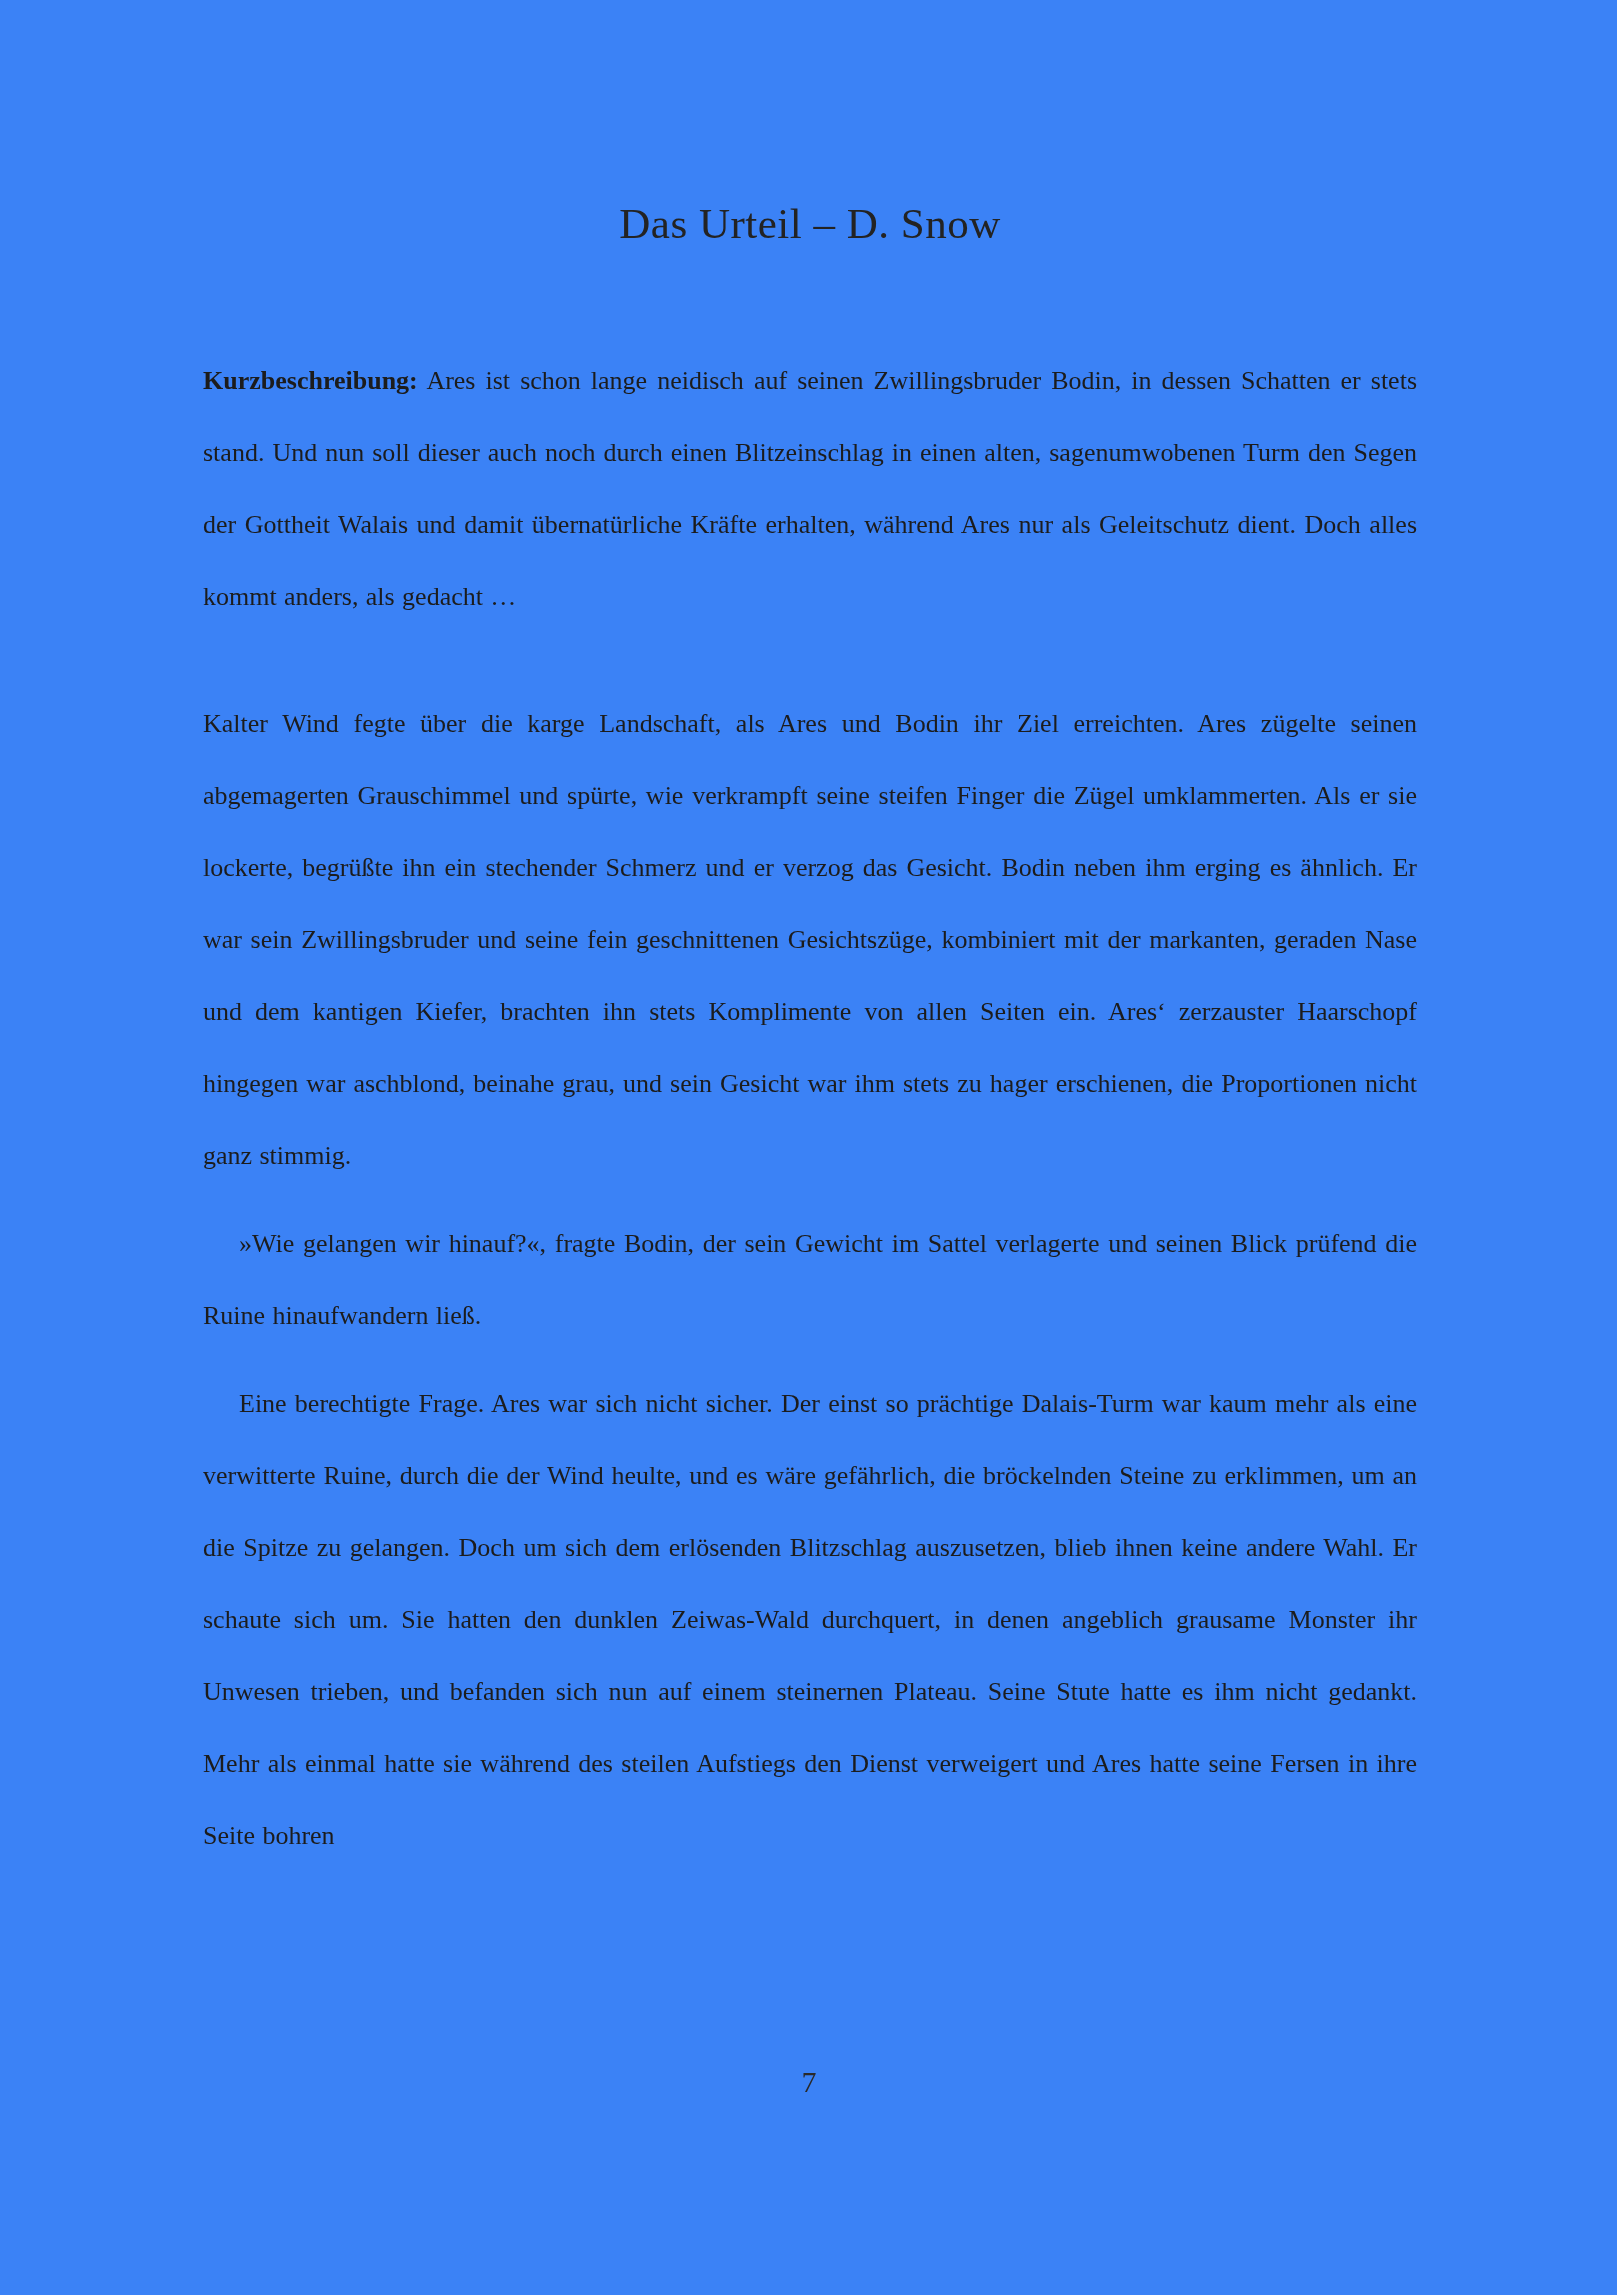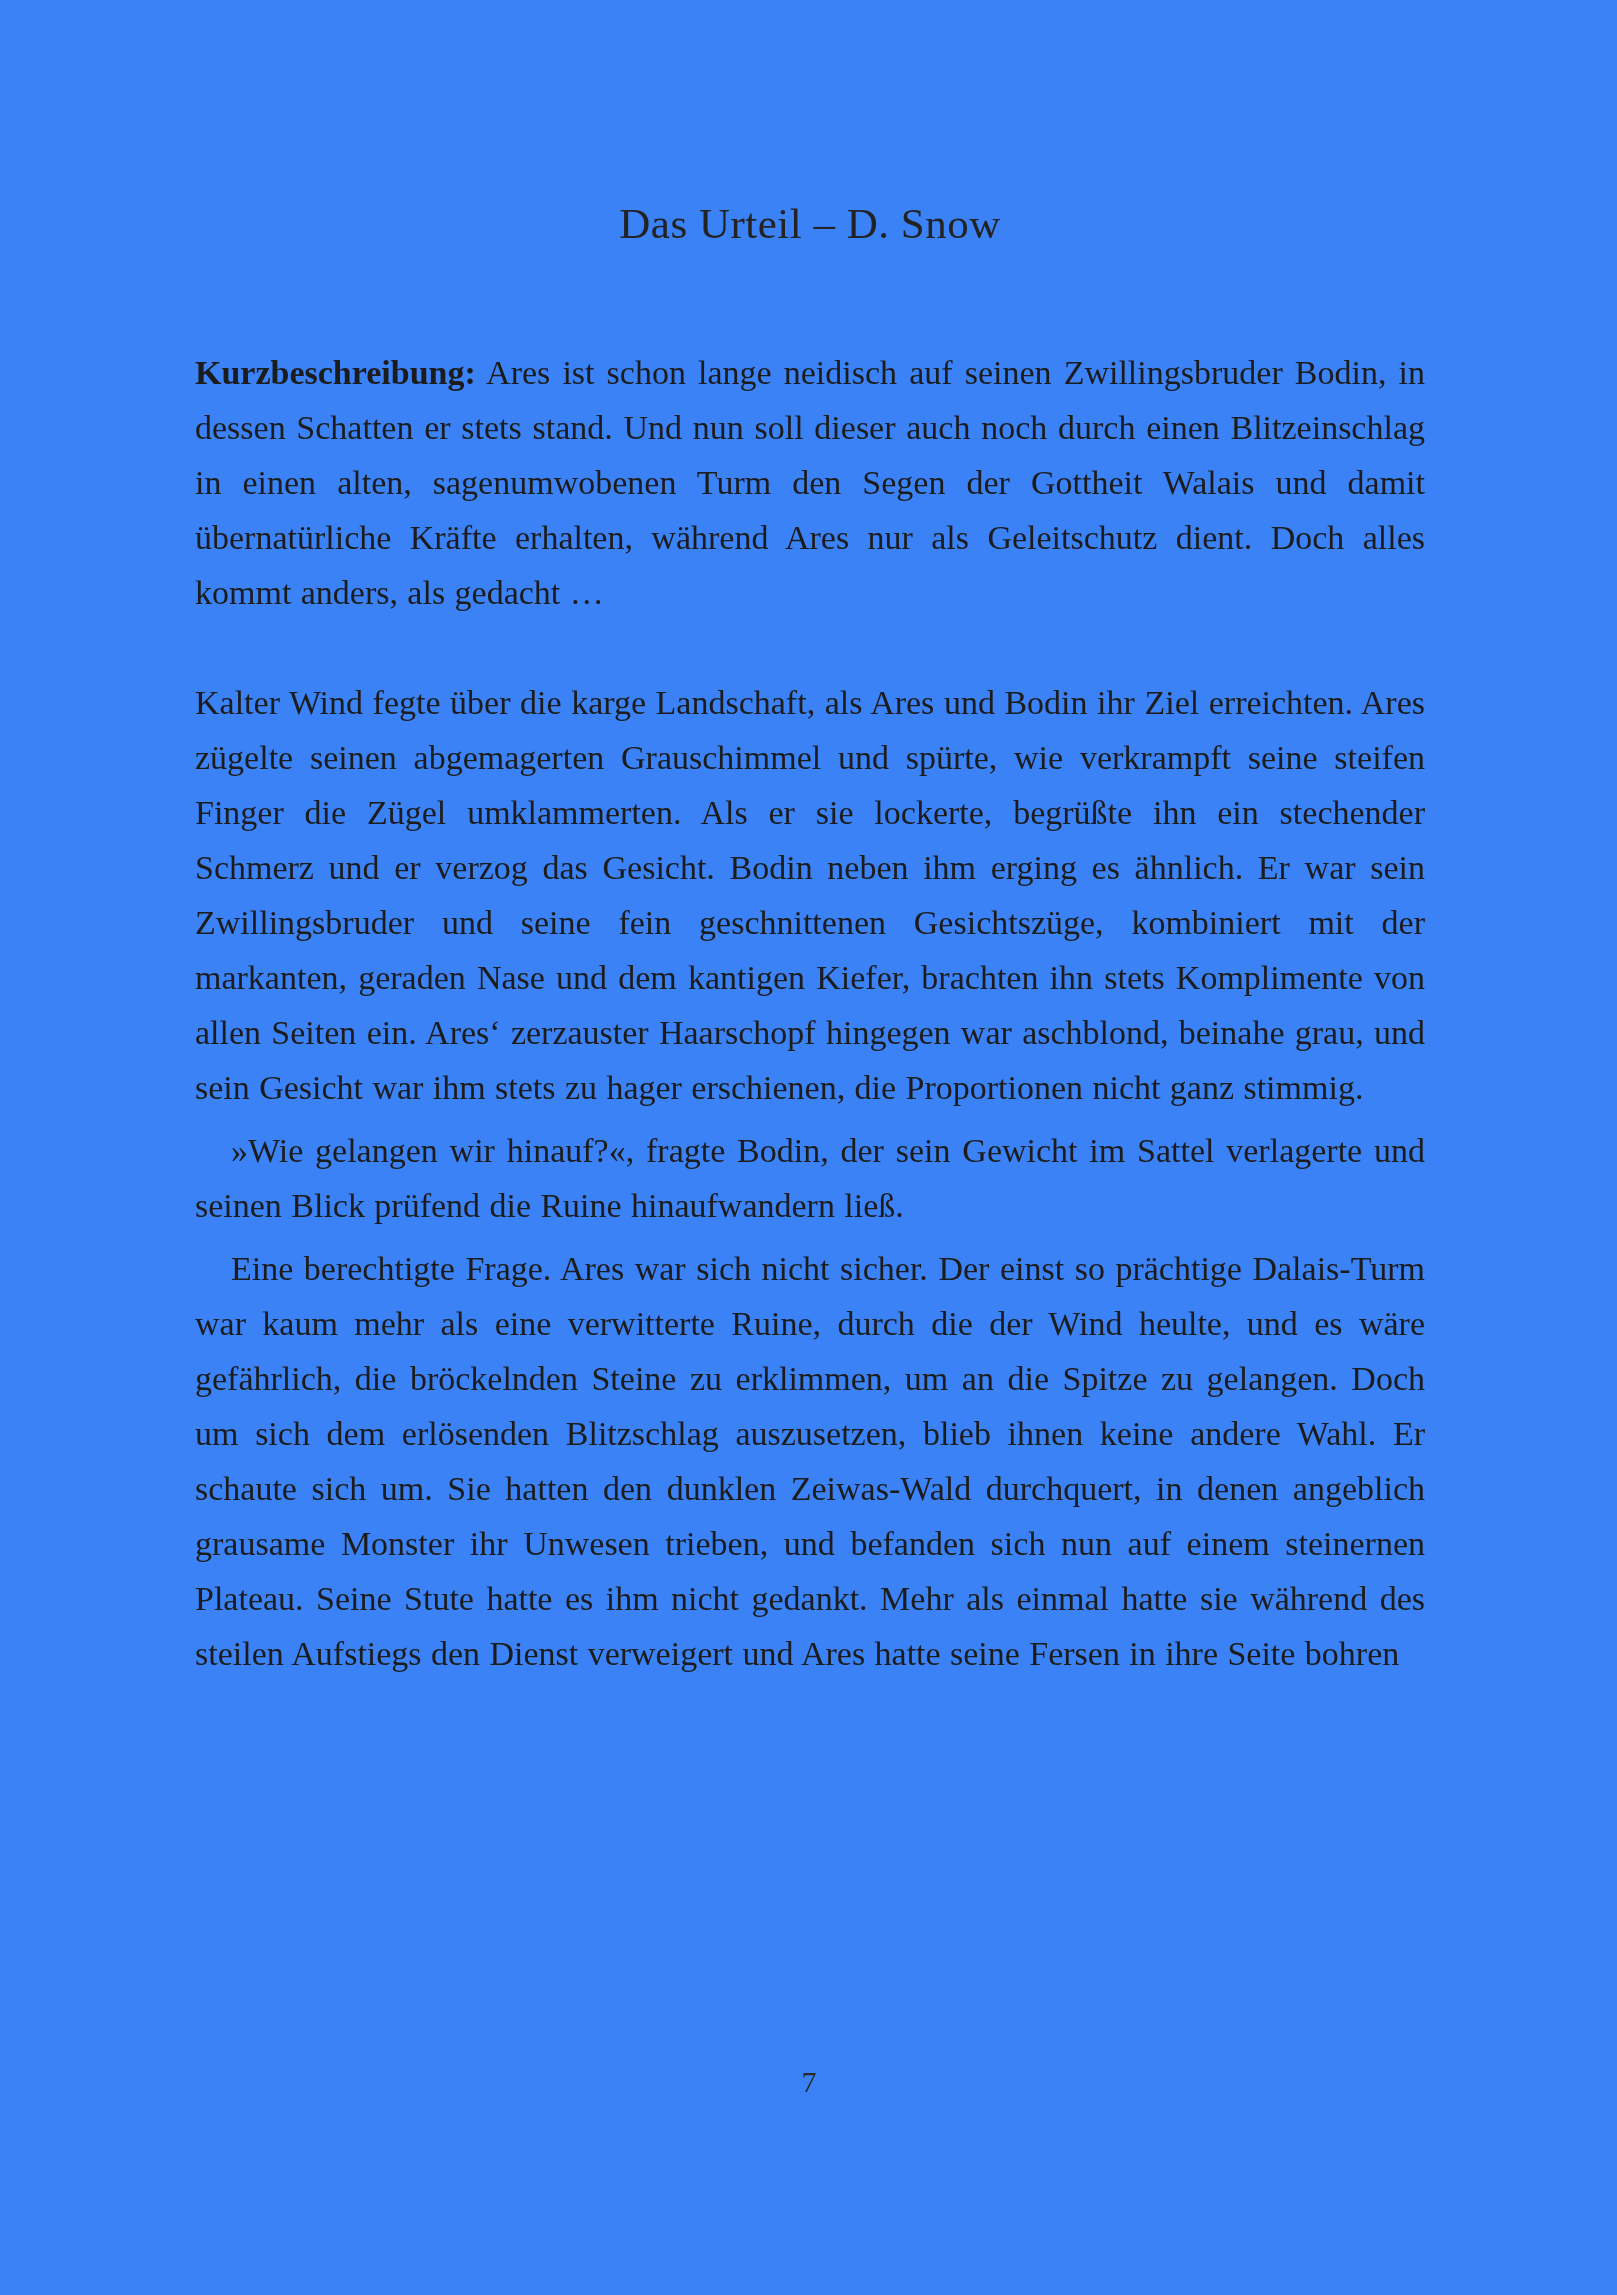--- a/index.html
+++ b/index.html
@@ -21,24 +21,24 @@
   }
   .title {
     font-size: 43px;
     font-weight: normal;
     text-align: center;
     letter-spacing: 0.5px;
     margin: 0 0 97px 0;
     color: #232323;
   }
   .body-text p {
-    font-size: 34px;
-    line-height: 55px;
+    font-size: 26px;
+    line-height: 72px;
     text-align: justify;
-    margin: 8px;
+    margin: 16px;
     word-spacing: 0.9px;
   }
   .body-text p.after-gap {
     margin-top: 55px;
   }
   .body-text p.indented {
     text-indent: 36px;
   }
   .lead-bold {
     font-weight: bold;

